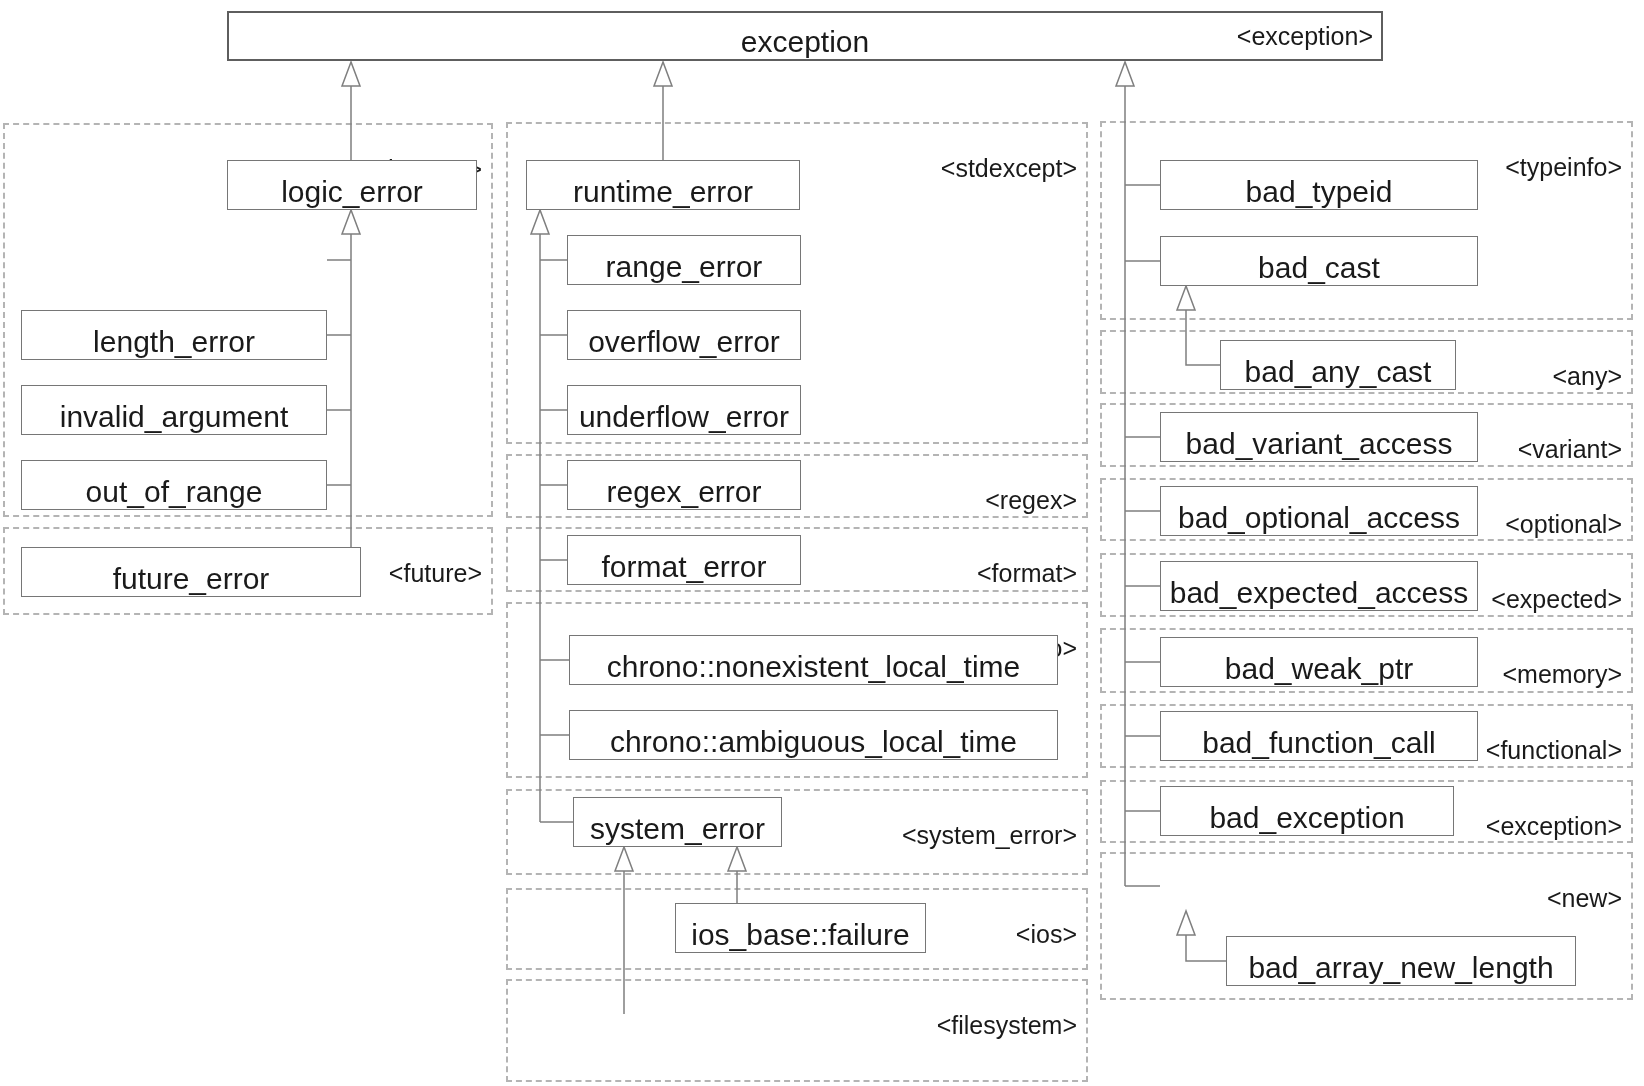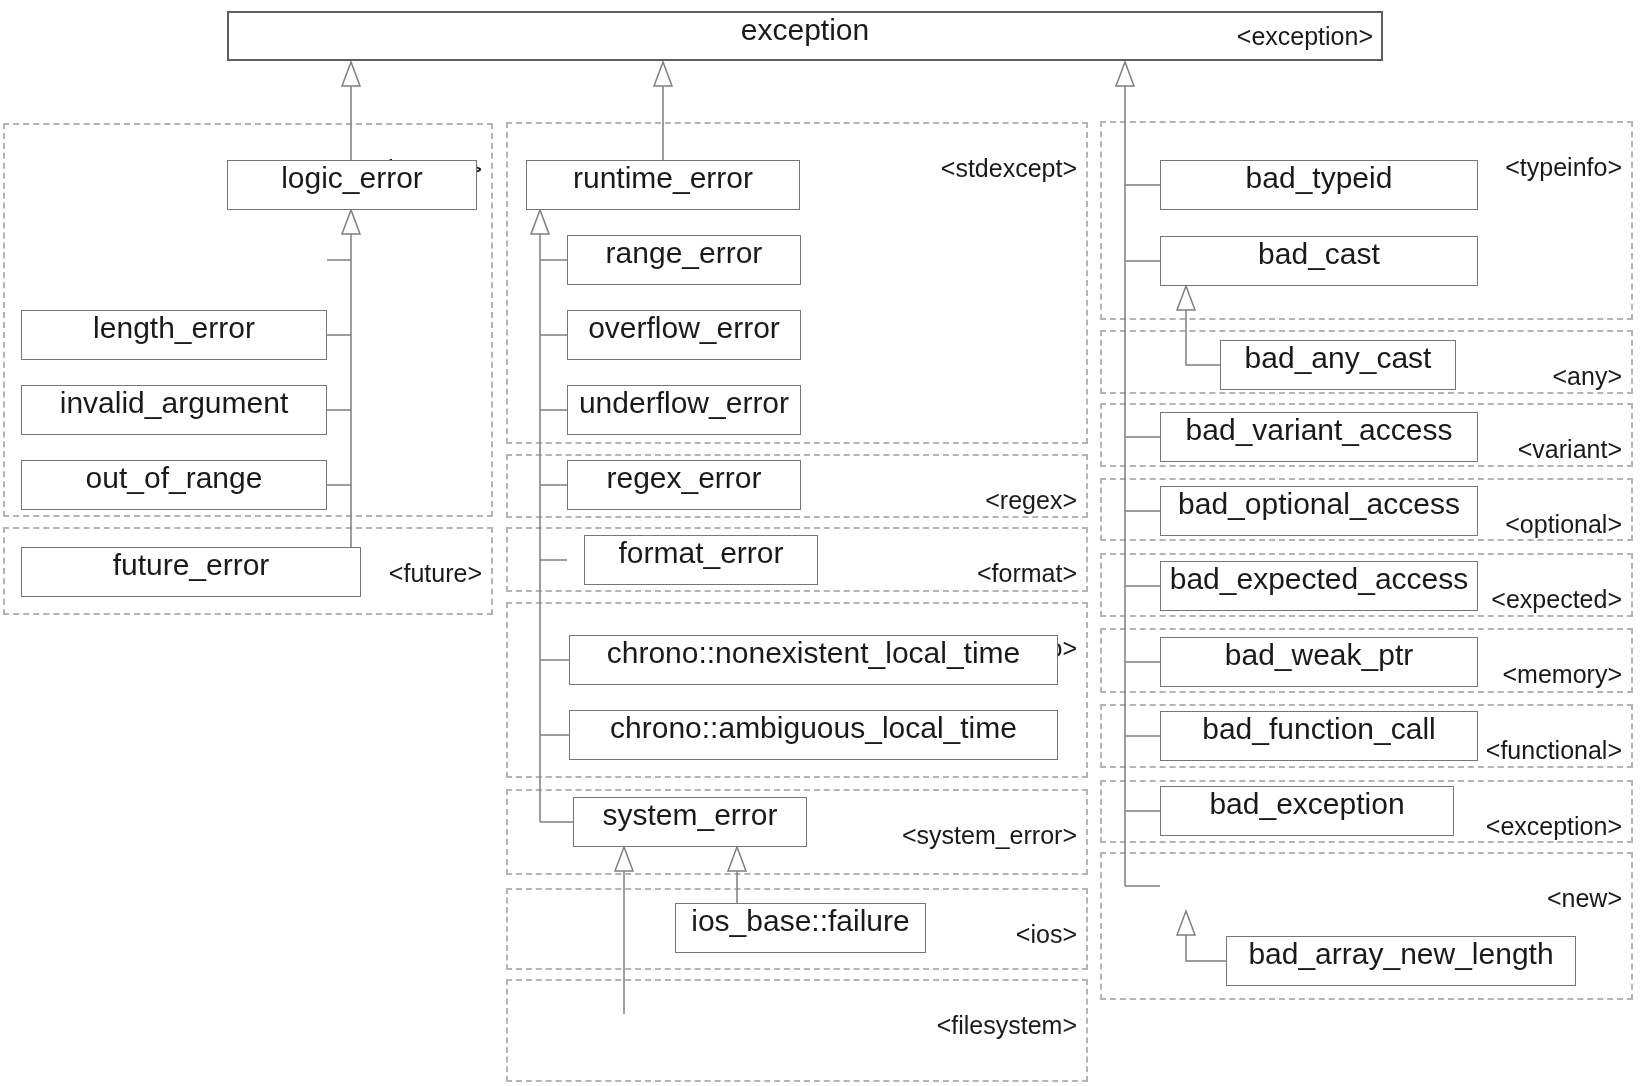--- a/index.html
+++ b/index.html
@@ -27,21 +27,21 @@
     color:#1a1a1a;
     margin-top:29px;
   }
   .box{
     position:absolute;
     box-sizing:border-box;
     height:50px;
     background:#ffffff;
     border:1.5px solid #767676;
     display:flex;
-    align-items:flex-start;
+    align-items:flex-end;
     justify-content:center;
     font-size:30px;
     white-space:nowrap;
     z-index:3;
   }
   .box.root{
     border:2px solid #5e5e5e;
   }
   .rootlabel{
     position:absolute;
@@ -176,30 +176,30 @@
   </div>
   <div class="box" style="left:567px;top:310px;width:234px">
     <span>overflow_error</span>
   </div>
   <div class="box" style="left:567px;top:385px;width:234px">
     <span>underflow_error</span>
   </div>
   <div class="box" style="left:567px;top:460px;width:234px">
     <span>regex_error</span>
   </div>
-  <div class="box" style="left:584px;top:535px;width:234px">
+  <div class="box" style="left:567px;top:535px;width:234px">
     <span>format_error</span>
   </div>
   <div class="box" style="left:569px;top:635px;width:489px">
     <span>chrono::nonexistent_local_time</span>
   </div>
   <div class="box" style="left:569px;top:710px;width:489px">
     <span>chrono::ambiguous_local_time</span>
   </div>
-  <div class="box" style="left:573px;top:797px;width:234px">
+  <div class="box" style="left:573px;top:797px;width:209px">
     <span>system_error</span>
   </div>
   <div class="box" style="left:675px;top:903px;width:251px">
     <span>ios_base::failure</span>
   </div>
 
   <div class="box" style="left:1160px;top:160px;width:318px">
     <span>bad_typeid</span>
   </div>
   <div class="box" style="left:1160px;top:236px;width:318px">

